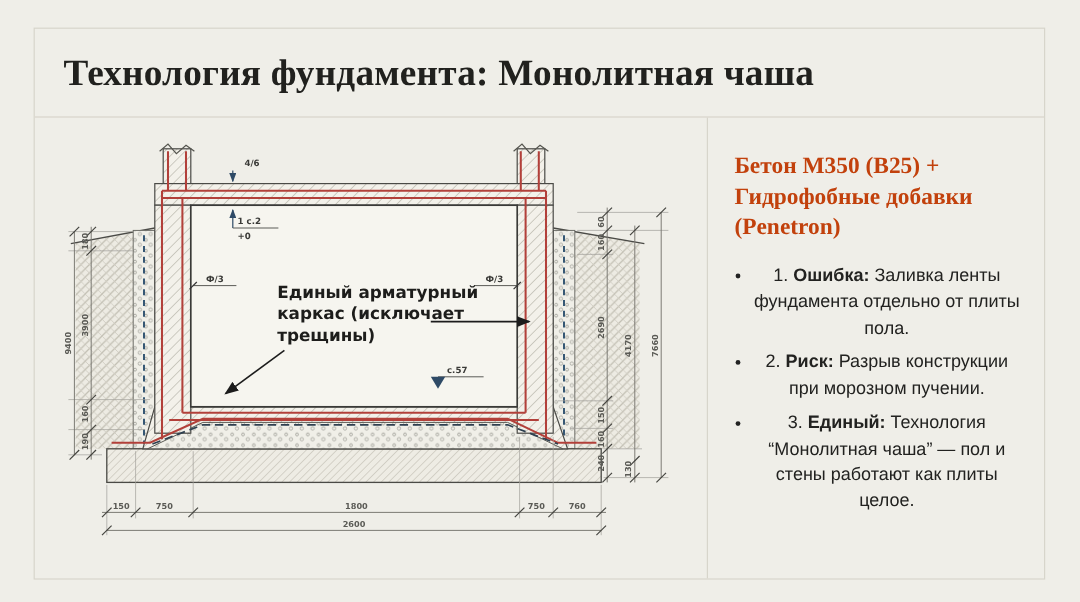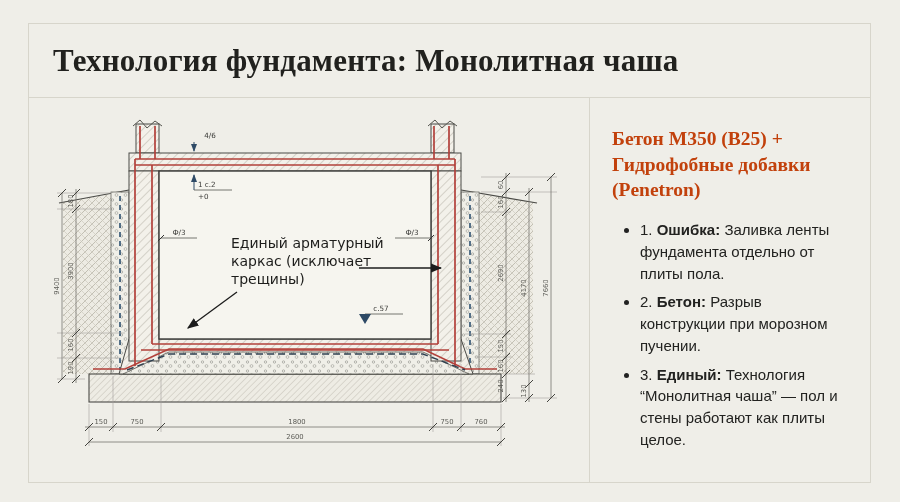--- a/index.html
+++ b/index.html
@@ -16,30 +16,30 @@
   }
   .title-bar{
     height:74px;flex:0 0 74px;border-bottom:1px solid #d7d5cb;
     display:flex;align-items:center;padding-left:24px;box-sizing:border-box;
   }
   .title-bar h1{
     margin:0;font-family:"Liberation Serif", serif;font-weight:600;
     font-size:31px;color:#21211e;letter-spacing:.2px;
   }
   .content{flex:1;display:flex;min-height:0;}
-  .drawing-panel{width:560px;flex:0 0 560px;position:relative;}
+  .drawing-panel{width:560px;flex:0 0 560px;position:relative;font-weight:bold;}
   .text-panel{
     flex:1;border-left:1px solid #d7d5cb;box-sizing:border-box;
     padding:28px 20px 0 22px;
   }
   .text-panel h2{
     margin:0 0 16px 0;font-family:"Liberation Serif", serif;font-weight:700;
     font-size:19.5px;line-height:1.32;color:#c2410c;max-width:252px;
   }
-  ul.points{margin:12px;padding:0 0 0 16px;list-style:disc outside;max-width:248px;}
+  ul.points{margin:0;padding:0 0 0 16px;list-style:disc outside;max-width:248px;text-align:center;}
   ul.points li{
     margin:0 0 7px 0;font-size:15px;line-height:1.45;color:#222220;
   }
   ul.points li::marker{color:#222;}
   ul.points b{font-weight:700;}
   svg text{font-family:"DejaVu Sans", sans-serif;}
   .dimtxt{font-size:6.8px;fill:#5a5a55;}
   .marktxt{font-size:7.2px;fill:#3b3b38;}
   .annot{font-size:14px;fill:#1d1d1b;}
 </style>
@@ -267,19 +267,19 @@
           </g>
           <text class="dimtxt" x="519" y="190" text-anchor="middle" transform="rotate(-90 519 190)">7660</text>
         </g>
       </svg>
     </div>
 
     <div class="text-panel">
       <h2>Бетон М350 (В25) + Гидрофобные добавки (Penetron)</h2>
       <ul class="points">
         <li><span>1.</span> <b>Ошибка:</b> <span>Заливка ленты фундамента отдельно от плиты пола.</span></li>
-        <li><span>2.</span> <b>Бетон:</b> <span>Разрыв конструкции при морозном пучении.</span></li>
+        <li><span>2.</span> <b>Риск:</b> <span>Разрыв конструкции при морозном пучении.</span></li>
         <li><span>3.</span> <b>Единый:</b> <span>Технология “Монолитная чаша” — пол и стены работают как плиты целое.</span></li>
       </ul>
     </div>
 
   </div>
 </div>
 
 </body></html>

